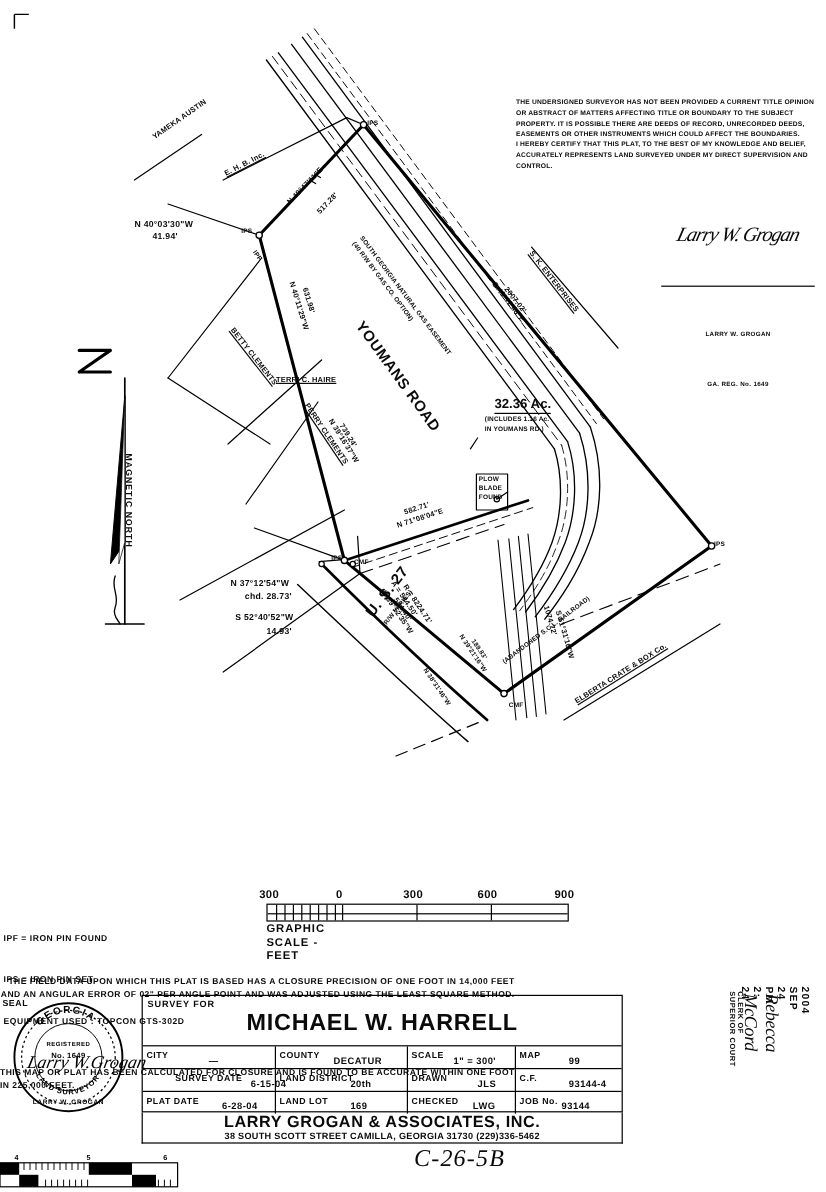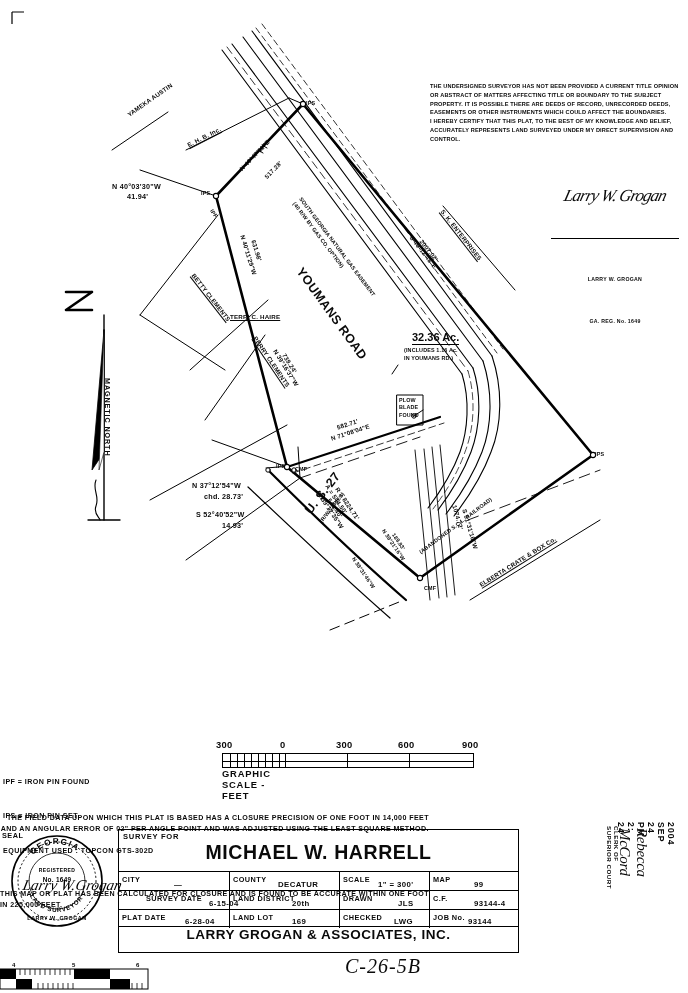--- a/index.html
+++ b/index.html
@@ -349,20 +349,21 @@
     </div>
     <div class="tbcell" style="left:310px;right:0;">
       <span class="tbk">JOB No.</span>
       <span class="tbv" style="left:38px;">93144</span>
     </div>
   </div>
 </div>
 
 <div id="firm">
   <div id="firmname">LARRY GROGAN &amp; ASSOCIATES, INC.</div>
+  <div id="firmaddr">38 SOUTH SCOTT STREET   CAMILLA, GEORGIA 31730 (229)336-5462</div>
 </div>
 
 <div class="txt" id="casenum">C-26-5B</div>
 
 <div class="txt" id="sealtxt">SEAL</div>
 <svg id="seal" viewBox="0 0 98 98">
   <circle cx="49" cy="49" r="45" fill="none" stroke="#000" stroke-width="1.6"></circle>
   <circle cx="49" cy="49" r="39" fill="none" stroke="#000" stroke-width="1" stroke-dasharray="2 2.2"></circle>
   <circle cx="49" cy="49" r="28" fill="none" stroke="#000" stroke-width=".8"></circle>
   <path id="sarcT" d="M49,12 m-31,31 a31,31 0 0 1 62,0" fill="none"></path>

